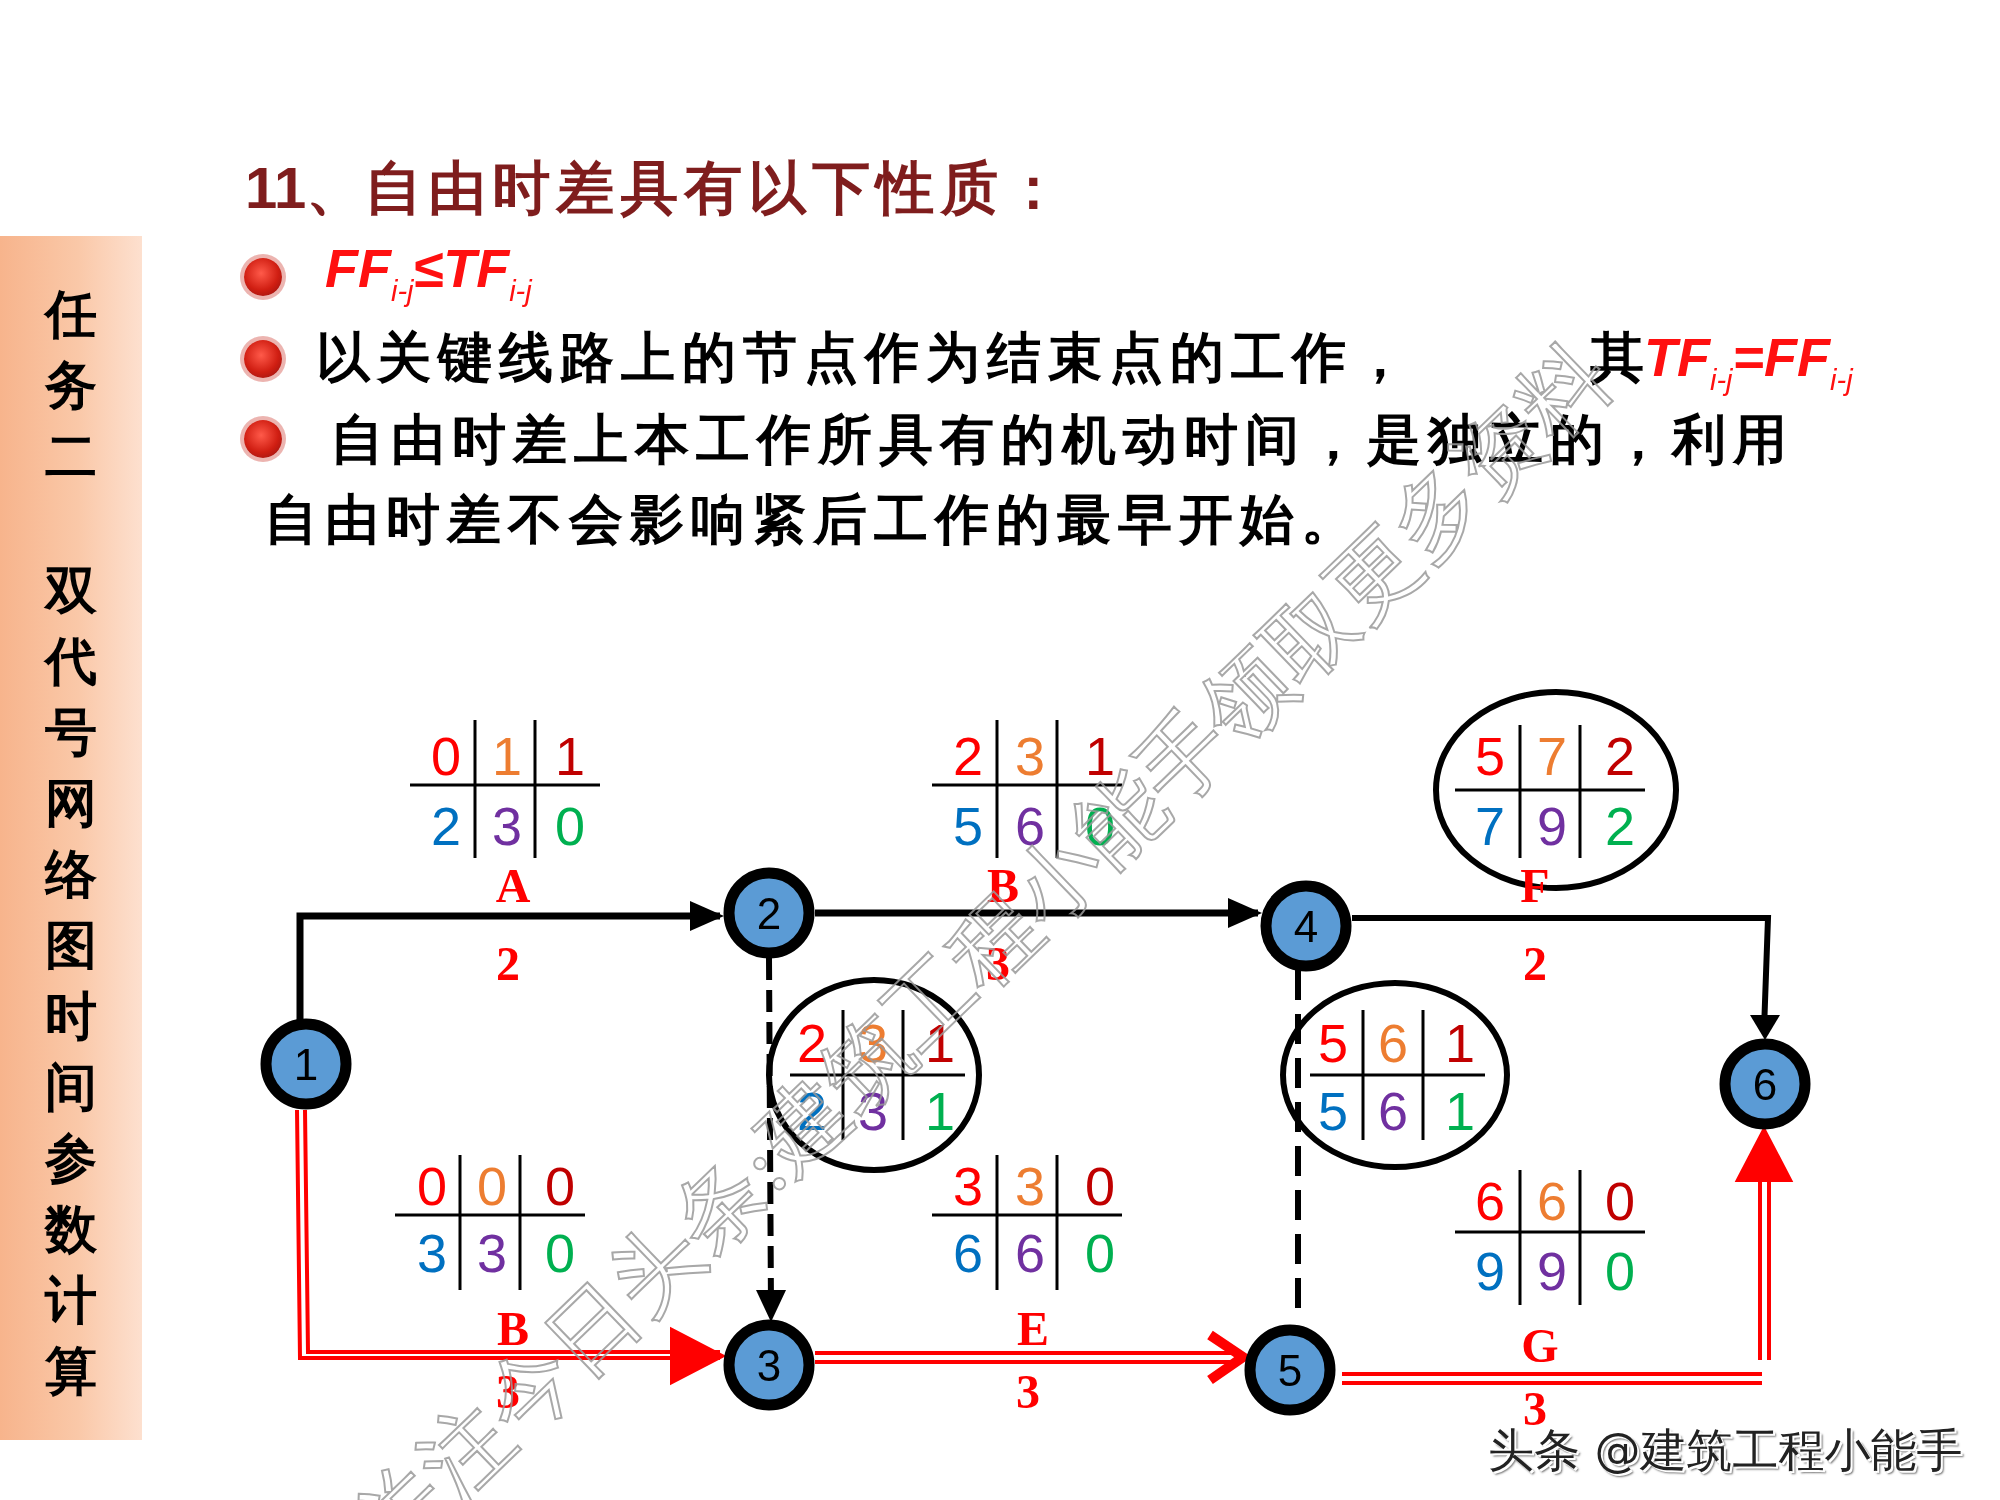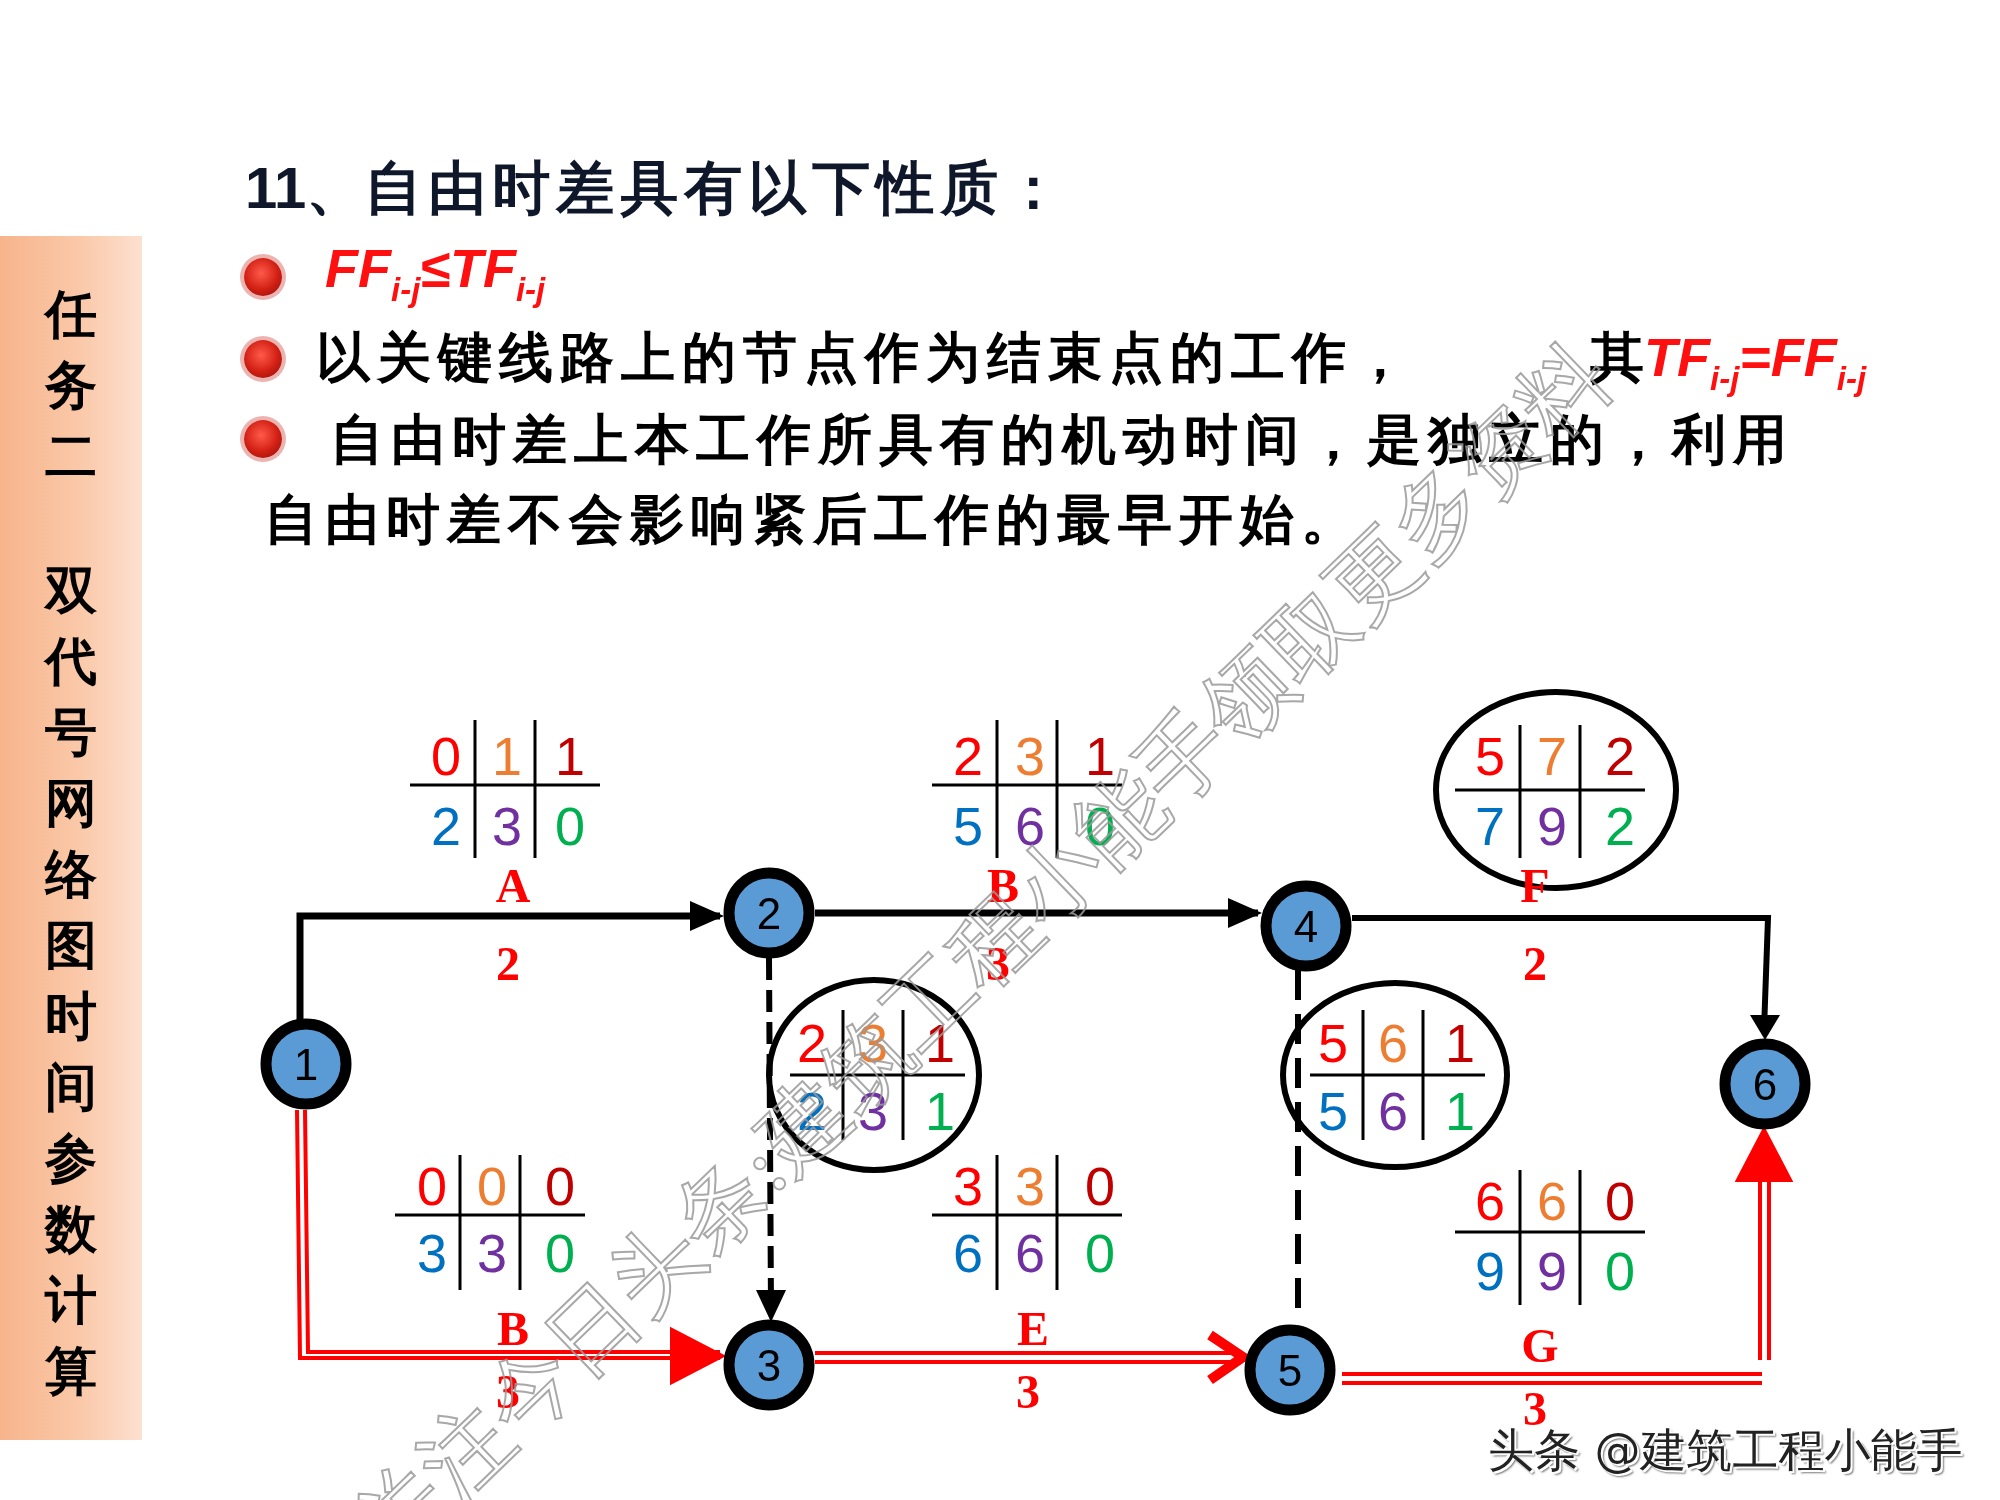--- a/index.html
+++ b/index.html
@@ -2,31 +2,31 @@
 <html><head>
 <meta charset="utf-8">
 <style>
   html, body { margin:0; padding:0; }
   body { width:2000px; height:1500px; position:relative; overflow:hidden; background:#ffffff;
          font-family:"DejaVu Sans", sans-serif; }
   .sidebar { position:absolute; left:0; top:236px; width:142px; height:1204px;
              background:linear-gradient(to right, #f7b48c 0%, #fac8a8 55%, #fde0cf 100%); }
   .sidebar-text { position:absolute; left:0; width:142px; text-align:center; color:#000;
                   font-family:"DejaVu Serif", serif; font-weight:bold; font-size:52px; line-height:71px; }
-  .title { position:absolute; left:245px; top:150px; font-size:58px; font-weight:bold; color:#0f172a;
+  .title { position:absolute; left:245px; top:150px; font-size:58px; font-weight:bold; color:#7f1d1d;
            font-family:"DejaVu Serif", serif; letter-spacing:6px; white-space:nowrap; }
   .title .num { font-family:"Liberation Sans", sans-serif; letter-spacing:0; }
   .line { position:absolute; font-size:54px; font-weight:bold; color:#000; font-family:"DejaVu Serif", serif;
           white-space:nowrap; letter-spacing:7px; }
   .bullet { position:absolute; width:38px; height:38px; border-radius:50%;
             background:radial-gradient(circle at 45% 40%, #ff5a4a 0%, #d01e12 55%, #8a1010 100%);
             box-shadow:0 0 0 4px rgba(200,40,30,0.35); }
   .formula { font-family:"Liberation Sans", sans-serif; font-style:italic; font-weight:bold; color:#ff1010;
              letter-spacing:0; }
-  .formula sub { font-size:33px; font-weight:bold; vertical-align:-14px; }
+  .formula sub { font-size:29px; font-weight:normal; vertical-align:-14px; }
   svg.diagram { position:absolute; left:0; top:0; }
   .footer-mark { position:absolute; left:1455px; top:1420px; font-size:46px; color:#222;
                  font-family:"DejaVu Sans", sans-serif; text-shadow:2px 2px 0 #fff, -2px -2px 0 #fff, 3px 3px 2px #777;
                  white-space:nowrap;margin-left:33px; }
   .watermark { position:absolute; left:250px; top:880px; font-size:88px; color:transparent;
                -webkit-text-stroke:2px #9a9a9a; font-family:"DejaVu Serif", serif; white-space:nowrap;
                transform:rotate(-44deg); transform-origin:0 0; opacity:0.85; pointer-events:none; }
 </style>
 </head>
 <body>

